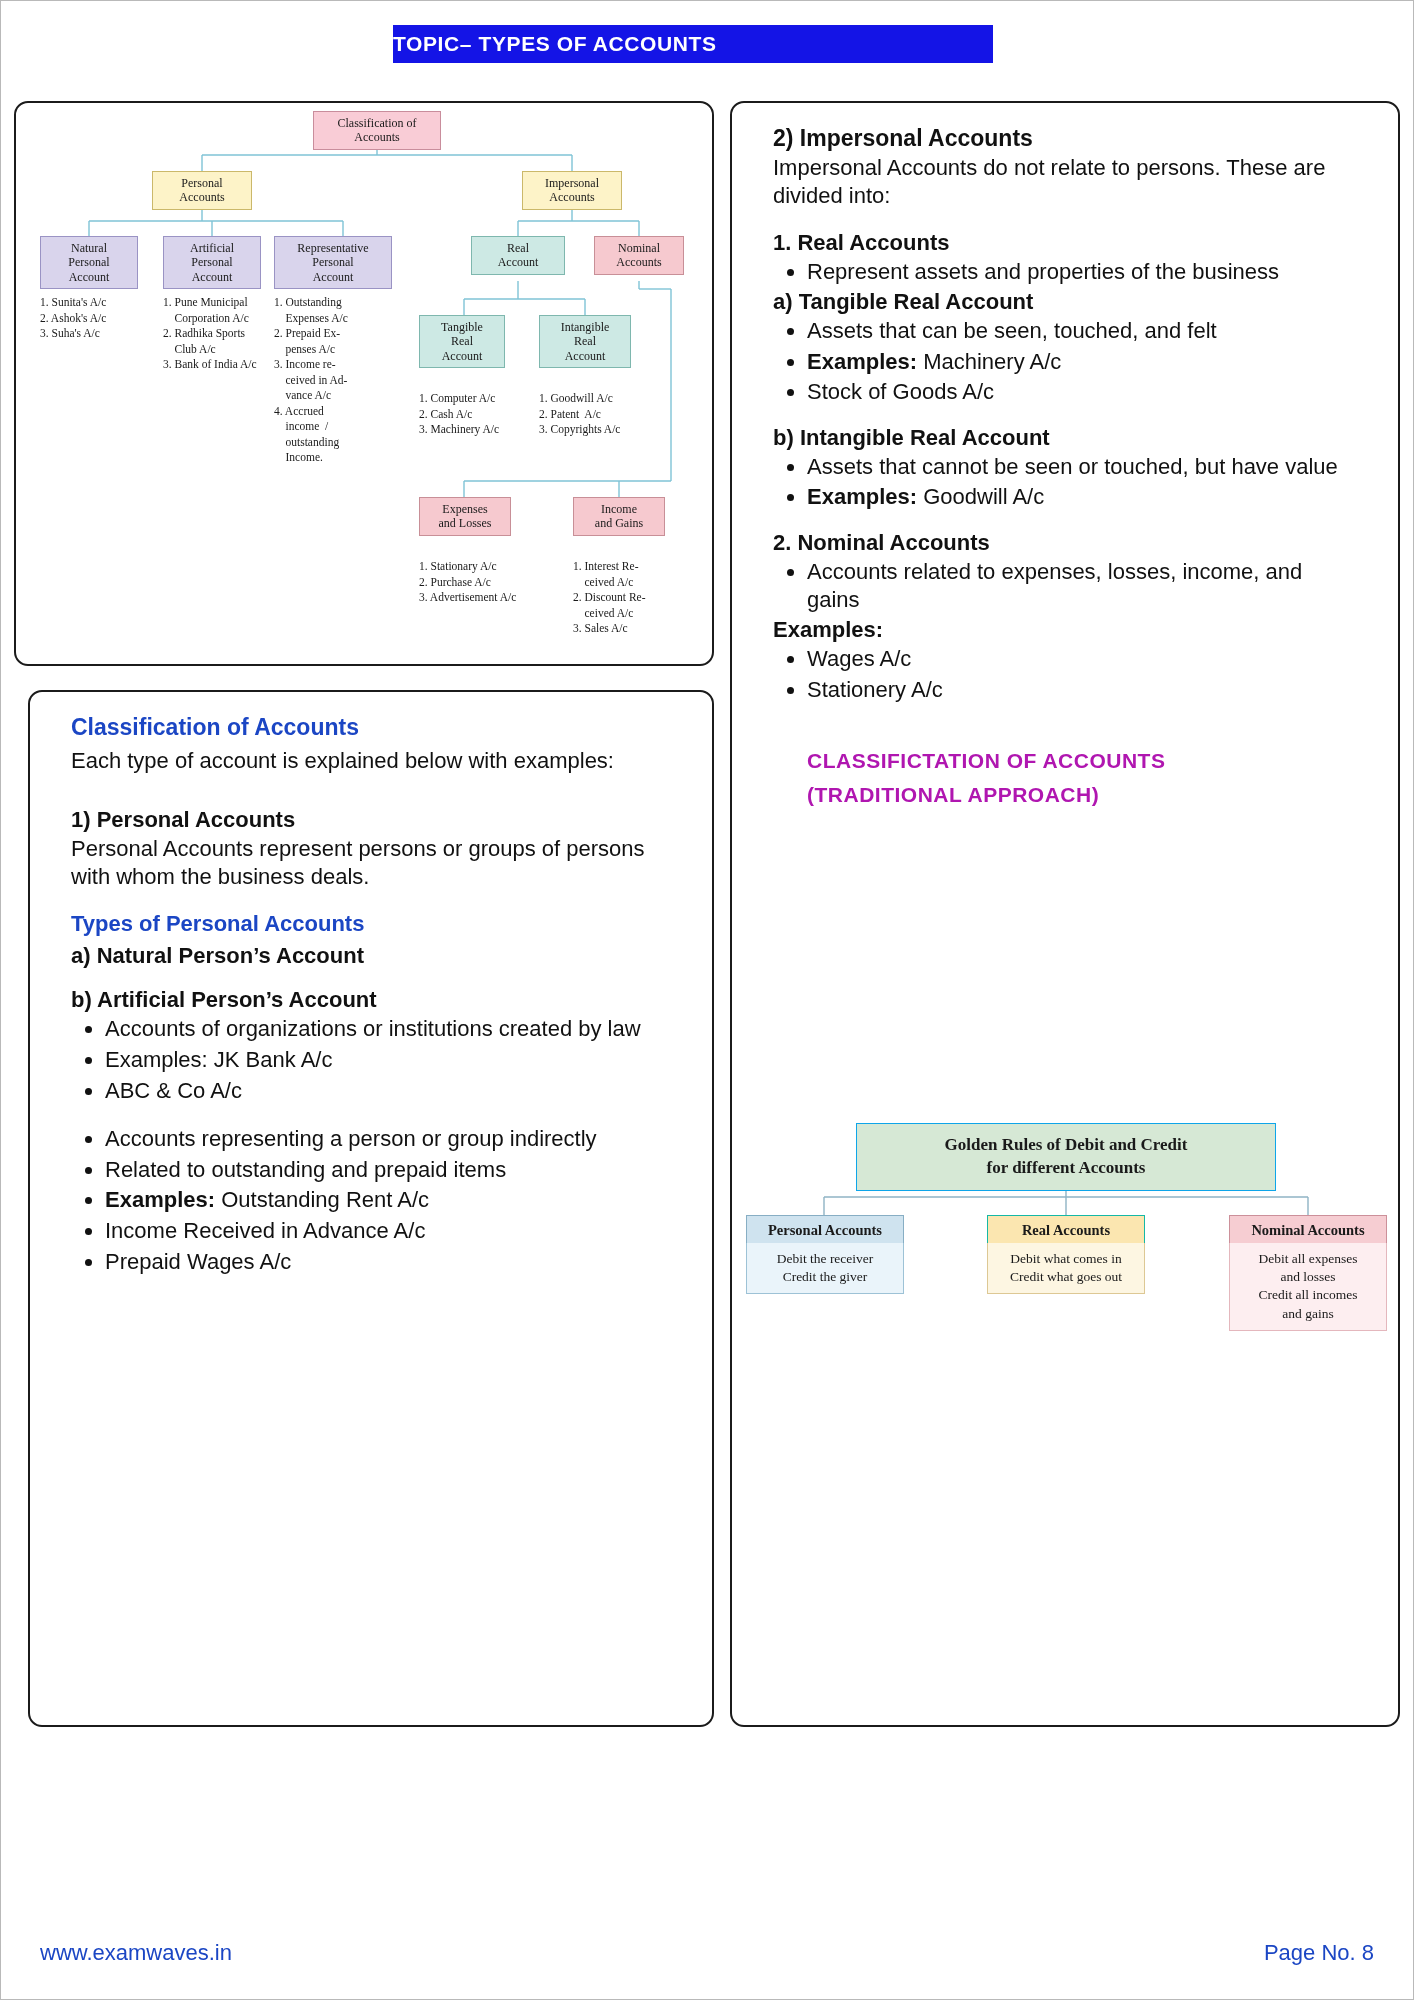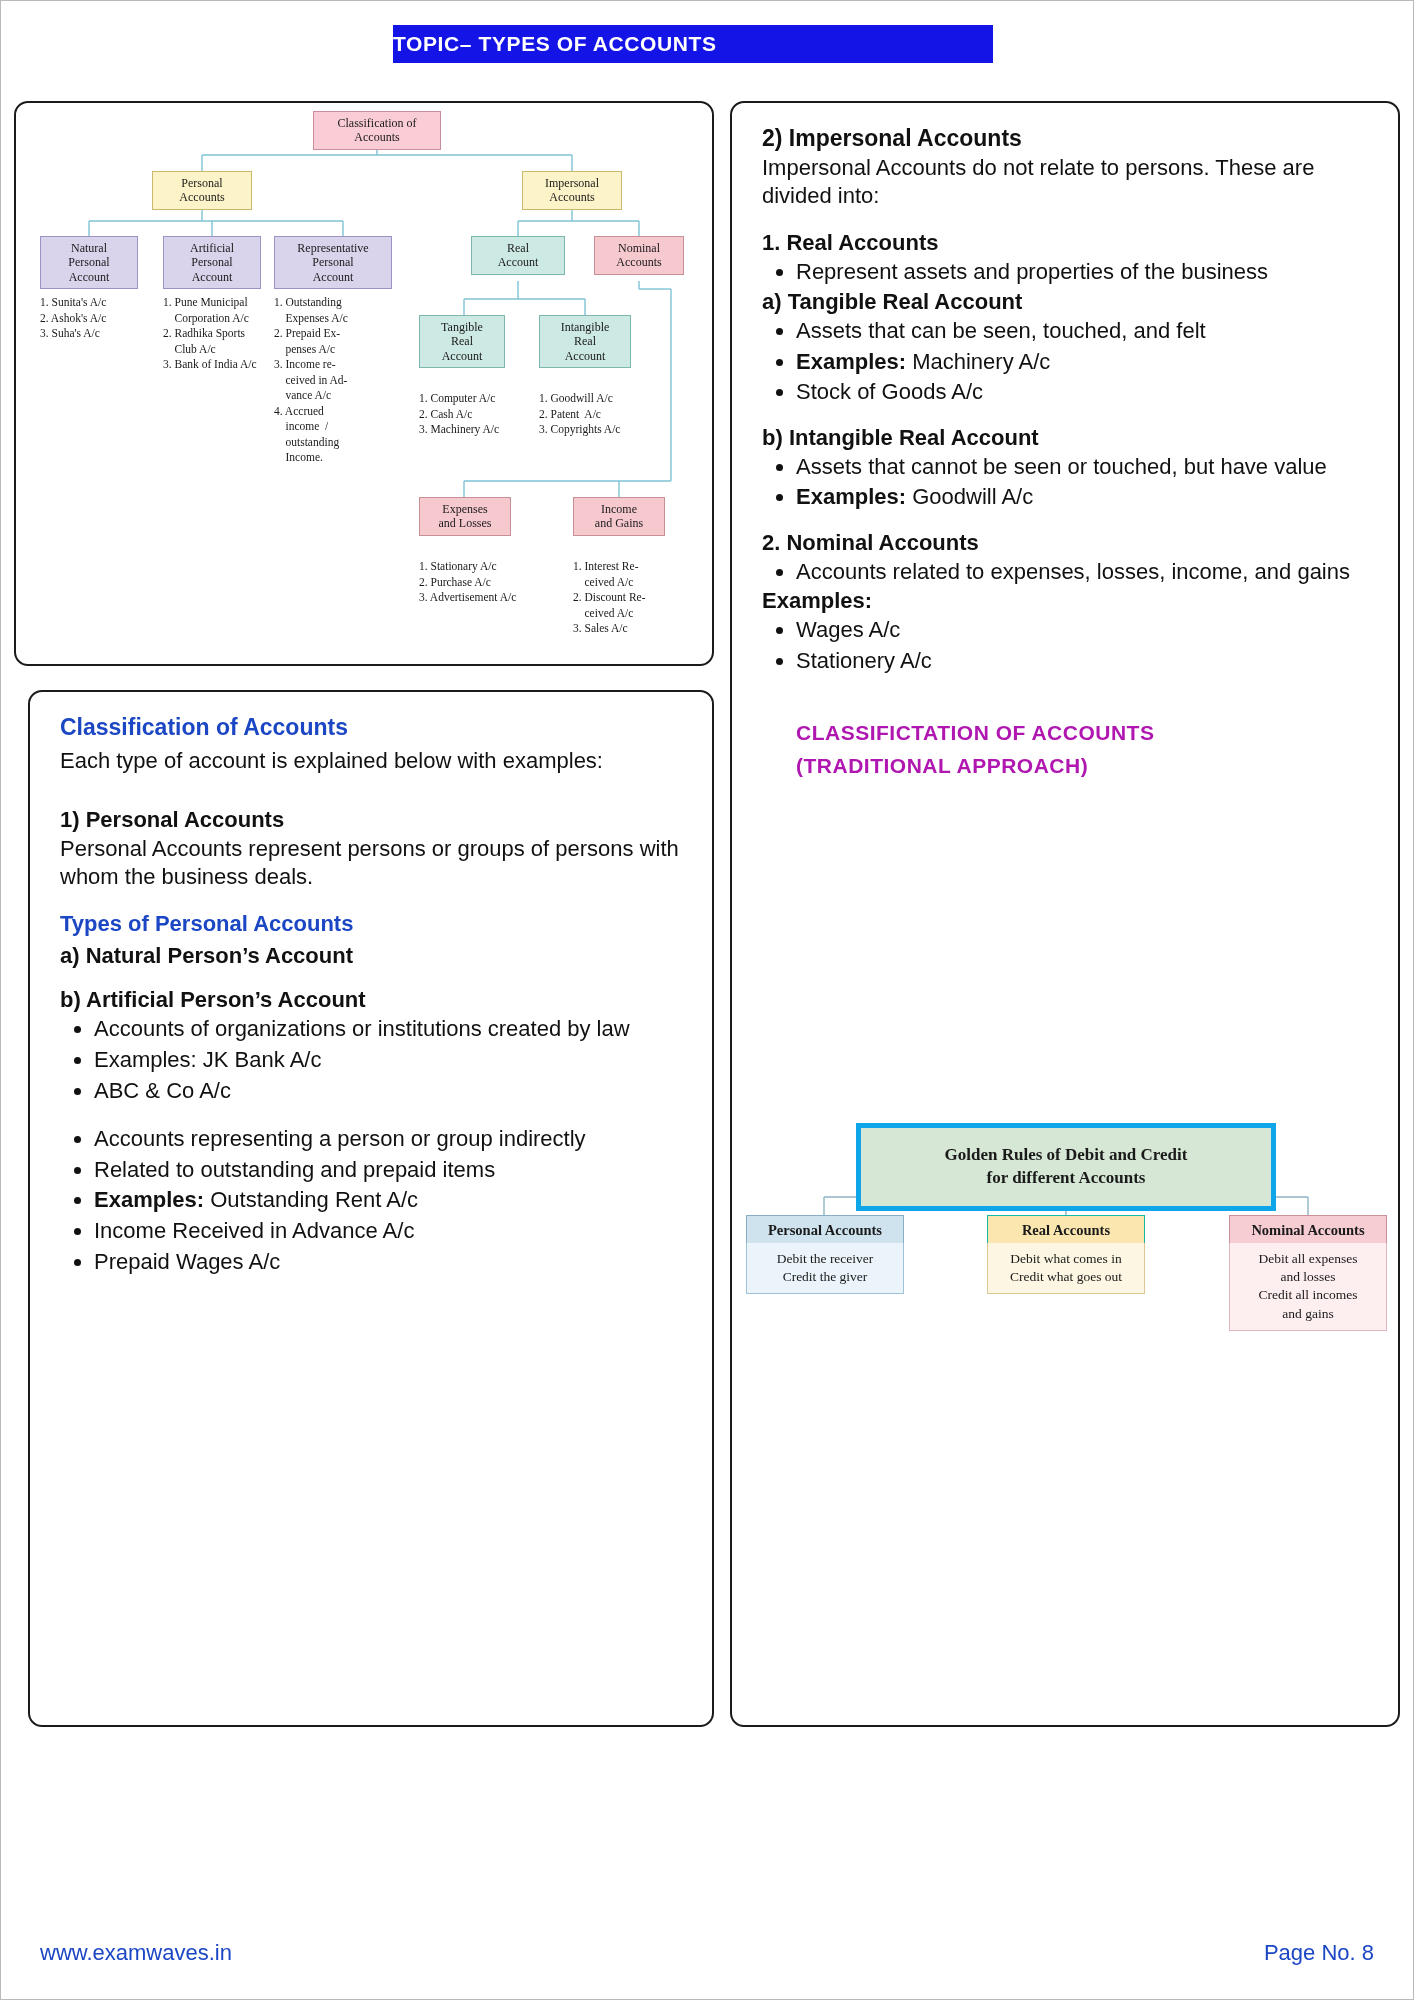--- a/index.html
+++ b/index.html
@@ -32,21 +32,21 @@
   #right-card { left:730px; top:101px; width:670px; height:1626px; }
 
   
   .hdr-blue { color:#1b46c4; font-weight:bold; font-size:23px; margin:0 0 6px 0; }
   .hdr-purple { color:#b016b0; font-weight:bold; font-size:21px; letter-spacing:0.5px; line-height:1.6; }
   .para { font-size:22px; line-height:1.28; margin:0 0 4px 0; }
   .bold-hdr { font-weight:bold; font-size:22px; margin:12px 0 2px 0; }
   ul.bul { margin:0 0 0 8px; padding:0 0 0 26px; }
   ul.bul li { font-size:22px; line-height:1.3; margin:2px 0; }
   .spacer { height:16px; }
-  .inner { padding:22px 30px; }
+  .inner { padding:22px 41px; }
   b.em { font-weight:bold; }
 
   
   #tree { position:absolute; left:0; top:0; width:700px; height:565px; }
   .node {
     position:absolute; border:1px solid #8a8a8a; text-align:center;
     font-family:"Liberation Serif", serif; font-size:12px; line-height:1.2;
     padding:4px 3px; color:#1a1a1a;
   }
   .n-pink { background:#f9ccd6; border-color:#c98d9c; }
@@ -59,22 +59,22 @@
     font-size:11.5px; line-height:1.35; color:#1a1a1a;
   }
   .lst div { white-space:pre; }
   
   #golden { position:absolute; left:14px; top:1010px; width:640px; height:300px; }
   .g-box {
     position:absolute; text-align:center;
     font-family:"Liberation Serif", serif; color:#1a1a1a;
   }
   .g-head {
-    background:#d6e8d5; border:5px solid #0ea5e9; font-weight:bold; font-size:17px;
-    line-height:1.35; padding:16px 6px;
+    background:#d6e8d5; border:1px solid #0ea5e9; font-weight:bold; font-size:17px;
+    line-height:1.35; padding:10px 6px;
   }
   .g-title { font-weight:bold; font-size:14.5px; padding:6px 4px; }
   .g-body { font-size:13.5px; line-height:1.35; padding:7px 4px; }
   .t-blue { background:#cfe3ef; border:1px solid #87aec4; }
   .b-blue { background:#eaf4fa; border:1px solid #9dc2d6; border-top:none; }
   .t-yellow { background:#fbe6b0; border:1px solid #14b8a6; }
   .b-yellow { background:#fdf6e2; border:1px solid #ddc894; border-top:none; }
   .t-pink { background:#f6cdd2; border:1px solid #cc909a; }
   .b-pink { background:#fdeef0; border:1px solid #e4b7bd; border-top:none; }
 

